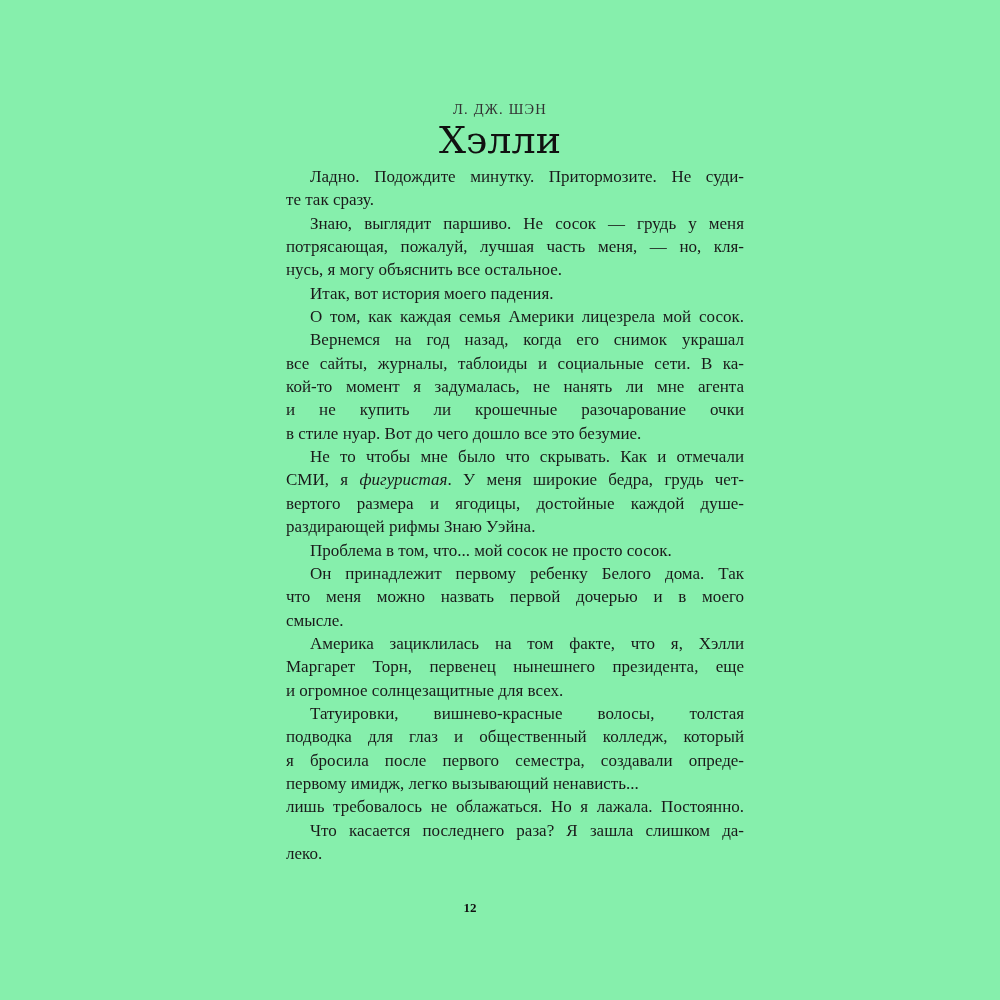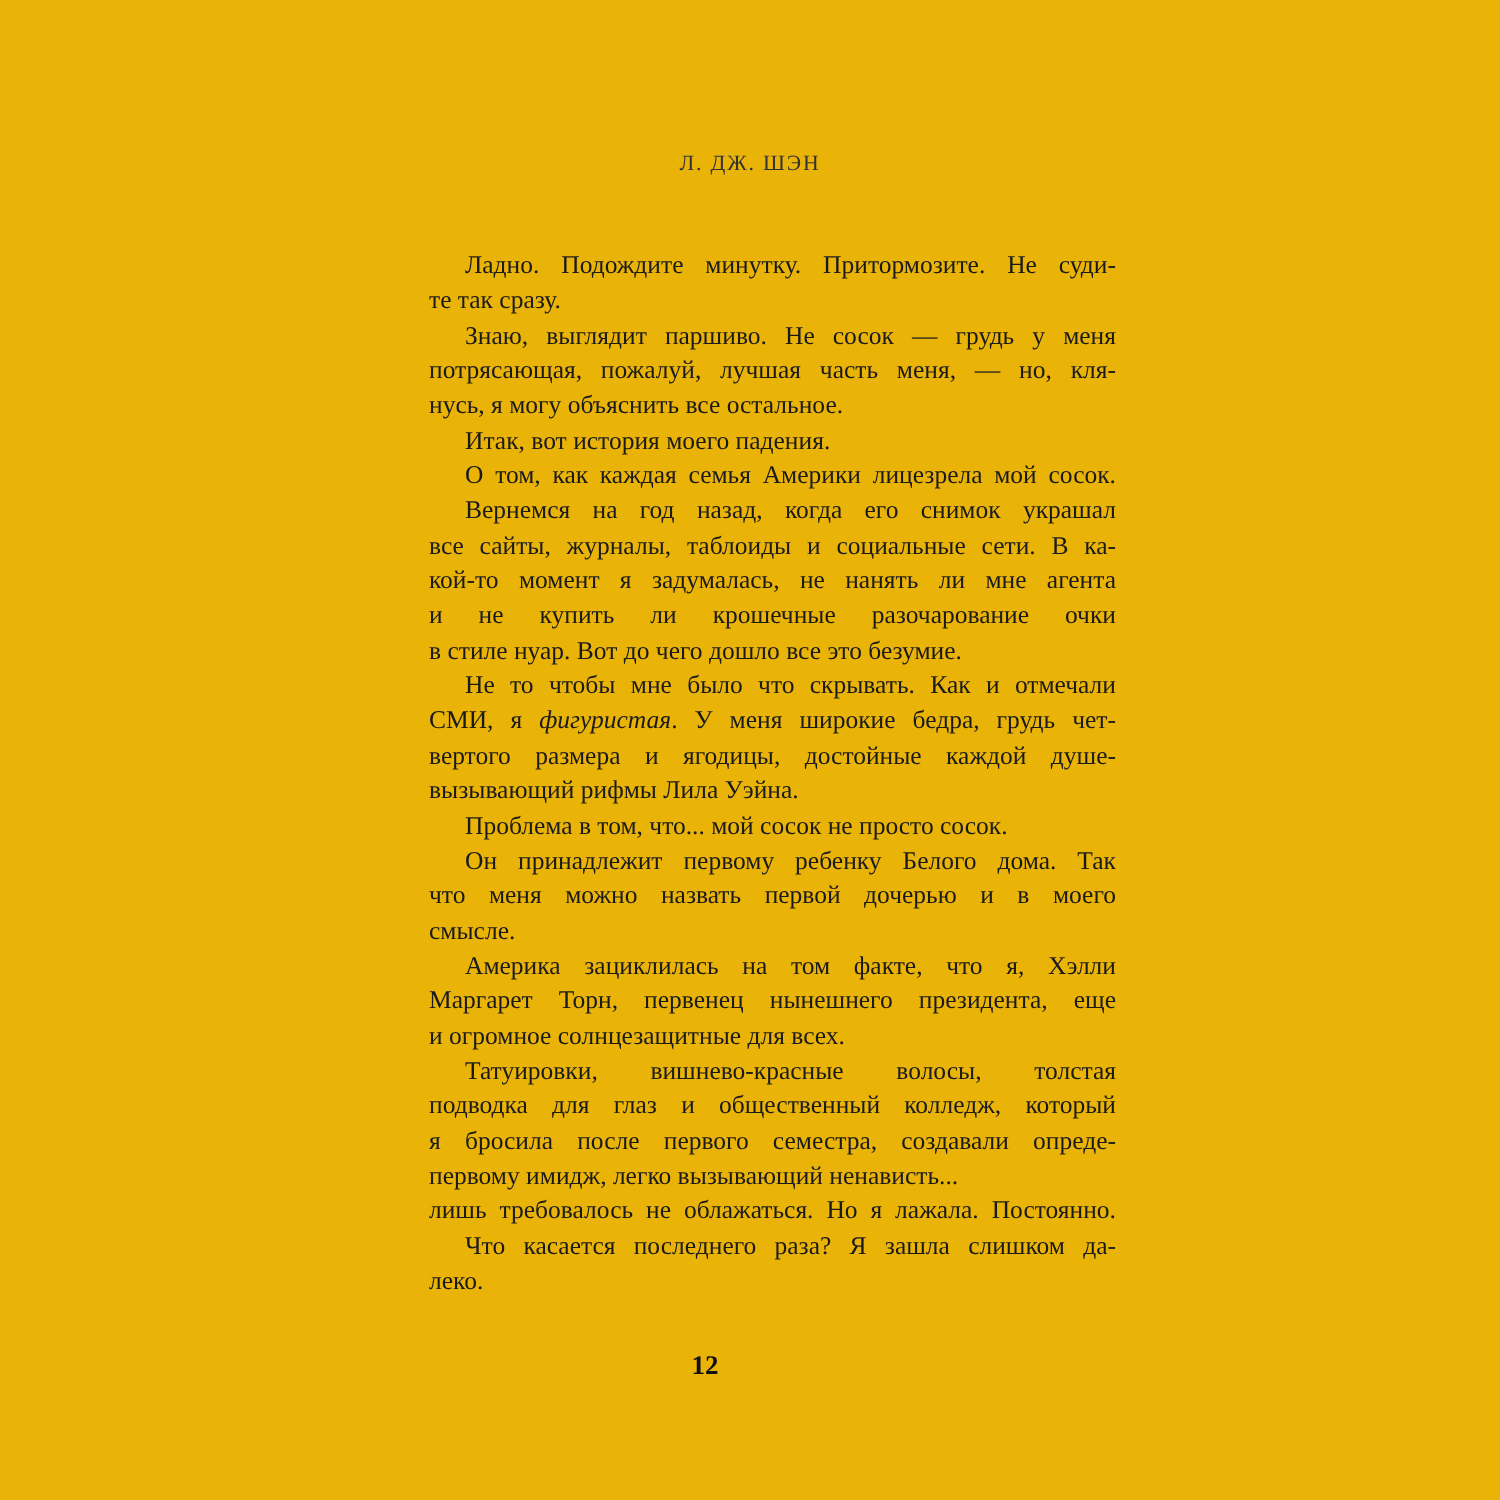--- a/index.html
+++ b/index.html
@@ -1,17 +1,17 @@
 <!DOCTYPE html>
 <html><head>
   <meta charset="utf-8">
   <style>
     html, body { margin: 0; padding: 0; background: #ffffff; }
     body { width: 1000px; height: 1000px; position: relative; overflow: hidden; }
-    .page { position: absolute; left: 0; top: 0; width: 1000px; height: 1000px; background: #eab308; }
+    .page { position: absolute; left: 0; top: 0; width: 1000px; height: 1000px; background: #86efac; }
     .running-head {
       position: absolute; top: 101px; left: 0; width: 1000px; text-align: center;
       font-family: "Liberation Serif", "DejaVu Serif", serif;
       font-size: 14.5px; letter-spacing: 1.2px; color: #333;
     }
     .chapter-title {
       position: absolute; top: 118px; left: 0; width: 1000px; text-align: center;
       font-family: "DejaVu Serif", "Liberation Serif", serif;
       font-size: 38px; color: #111; font-weight: normal; margin: 0;
     }
@@ -19,46 +19,47 @@
       position: absolute; top: 165px; left: 286px; width: 458px;
       font-family: "Liberation Serif", "DejaVu Serif", serif;
       font-size: 17px; line-height: 23.35px; color: #1a1a1a;
     }
     .line { display: block; white-space: nowrap; height: 23.35px; }
     .line.just { text-align: justify; text-align-last: justify; white-space: normal; overflow: hidden; }
     .line.indent { padding-left: 24px; }
     .page-number {
       position: absolute; top: 900px; left: 0; width: 940px; text-align: center;
       font-family: "Liberation Serif", "DejaVu Serif", serif;
-      font-size: 18px; font-weight: bold; color: #111;
+      font-size: 13px; font-weight: bold; color: #111;
     }
     em { font-style: italic; }
   </style>
 </head>
 <body>
 
 <div class="page">
   <div class="running-head">Л. ДЖ. ШЭН</div>
+  <h1 class="chapter-title">Хэлли</h1>
   <div class="body-text" id="body-text">
       <span class="line indent just">Ладно. Подождите минутку. Притормозите. Не суди-</span>
       <span class="line">те так сразу.</span>
       <span class="line indent just">Знаю, выглядит паршиво. Не сосок — грудь у меня</span>
       <span class="line just">потрясающая, пожалуй, лучшая часть меня, — но, кля-</span>
       <span class="line">нусь, я могу объяснить все остальное.</span>
       <span class="line indent">Итак, вот история моего падения.</span>
       <span class="line indent just">О том, как каждая семья Америки лицезрела мой сосок.</span>
       <span class="line indent just">Вернемся на год назад, когда его снимок украшал</span>
       <span class="line just">все сайты, журналы, таблоиды и социальные сети. В ка-</span>
       <span class="line just">кой-то момент я задумалась, не нанять ли мне агента</span>
       <span class="line just">и не купить ли крошечные разочарование очки</span>
       <span class="line">в стиле нуар. Вот до чего дошло все это безумие.</span>
       <span class="line indent just">Не то чтобы мне было что скрывать. Как и отмечали</span>
       <span class="line just"><span>СМИ, я </span><em>фигуристая</em><span>. У меня широкие бедра, грудь чет-</span></span>
       <span class="line just">вертого размера и ягодицы, достойные каждой душе-</span>
-      <span class="line">вызывающий рифмы Лила Уэйна.</span>
+      <span class="line">раздирающей рифмы Знаю Уэйна.</span>
       <span class="line indent">Проблема в том, что... мой сосок не просто сосок.</span>
       <span class="line indent just">Он принадлежит первому ребенку Белого дома. Так</span>
       <span class="line just">что меня можно назвать первой дочерью и в моего</span>
       <span class="line">смысле.</span>
       <span class="line indent just">Америка зациклилась на том факте, что я, Хэлли</span>
       <span class="line just">Маргарет Торн, первенец нынешнего президента, еще</span>
       <span class="line">и огромное солнцезащитные для всех.</span>
       <span class="line indent just">Татуировки, вишнево-красные волосы, толстая</span>
       <span class="line just">подводка для глаз и общественный колледж, который</span>
       <span class="line just">я бросила после первого семестра, создавали опреде-</span>

